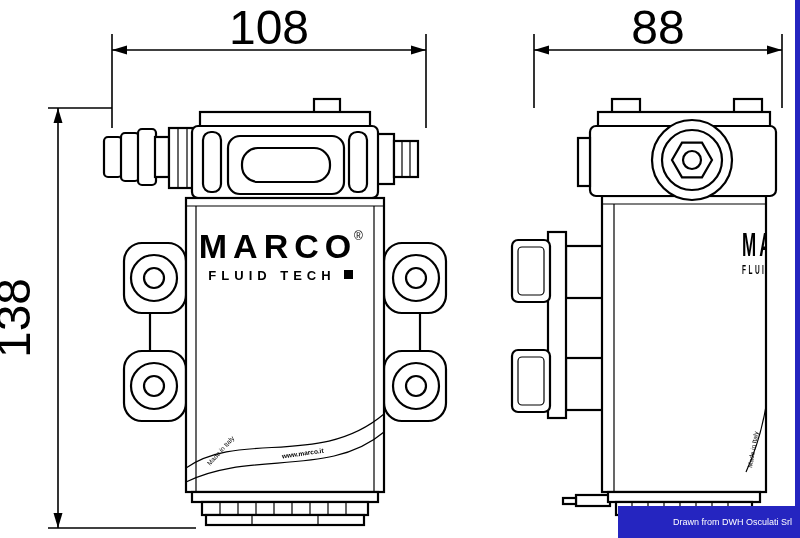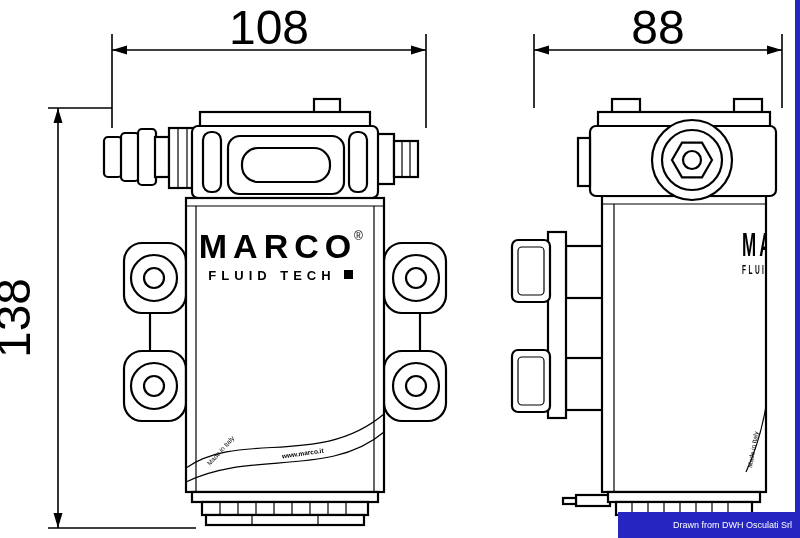--- a/index.html
+++ b/index.html
@@ -10,21 +10,21 @@
   .outline{fill:#ffffff;stroke:#000000;stroke-width:2.2;}
   .outline-thin{fill:none;stroke:#000000;stroke-width:1.2;}
   .dimline{stroke:#000000;stroke-width:1.6;fill:none;}
   .dimtext{font-family:"Liberation Sans",sans-serif;font-size:48px;fill:#000000;}
   .logo-big{font-family:"Liberation Sans",sans-serif;font-weight:bold;font-size:34px;
             letter-spacing:6px;fill:#000000;}
   .logo-sub{font-family:"Liberation Sans",sans-serif;font-weight:bold;font-size:13px;
             letter-spacing:5px;fill:#000000;}
   .micro{font-family:"Liberation Sans",sans-serif;font-size:6.5px;fill:#000000;}
   .edge-strip{position:absolute;top:0;right:0;width:5px;height:538px;background:#2525c0;}
-  .credit-bar{position:absolute;right:0;bottom:0;width:182px;height:26px;background:#2525c0;
+  .credit-bar{position:absolute;right:0;bottom:0;width:182px;height:32px;background:#2525c0;
               color:#ffffff;font-size:9px;display:flex;align-items:center;
               justify-content:flex-end;padding-right:8px;box-sizing:border-box;}
 </style>
 </head>
 <body>
 
 <div class="stage">
 
 <svg width="800" height="538" viewBox="0 0 800 538">
   <defs>

